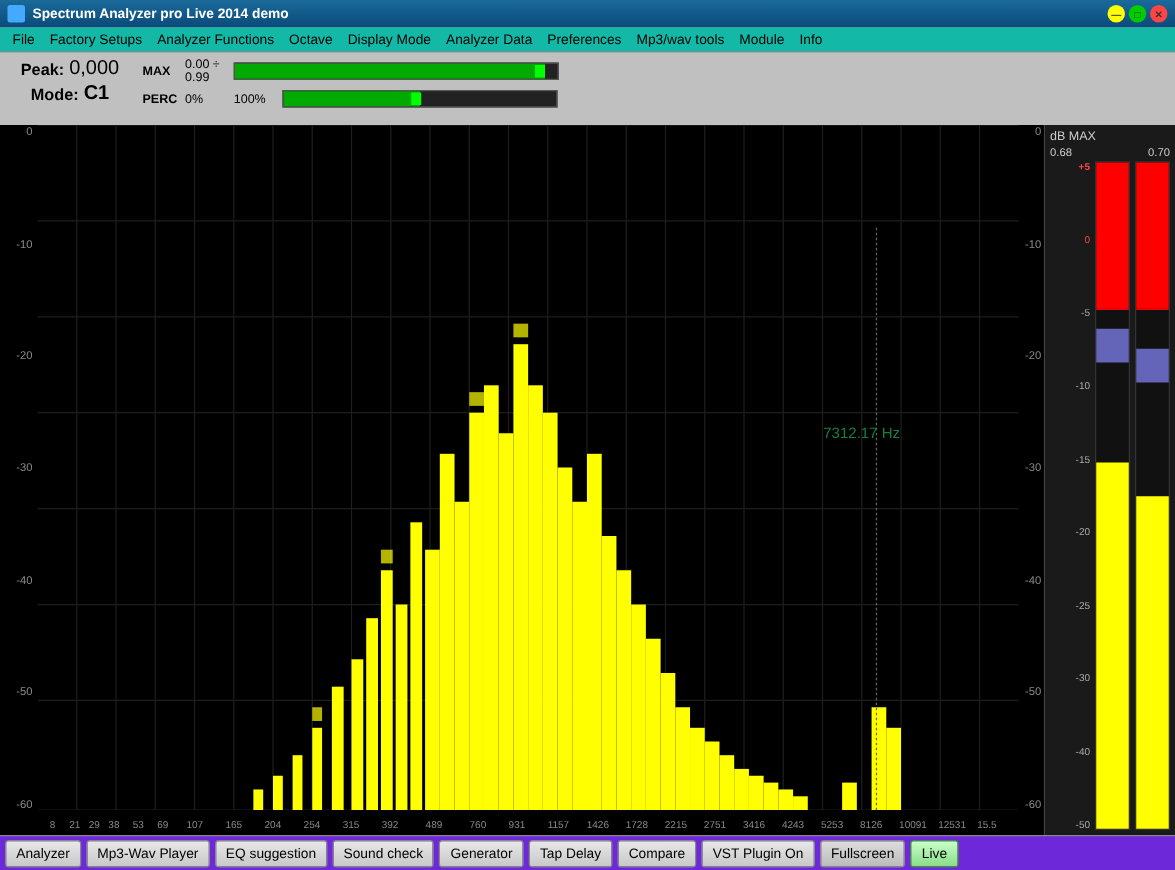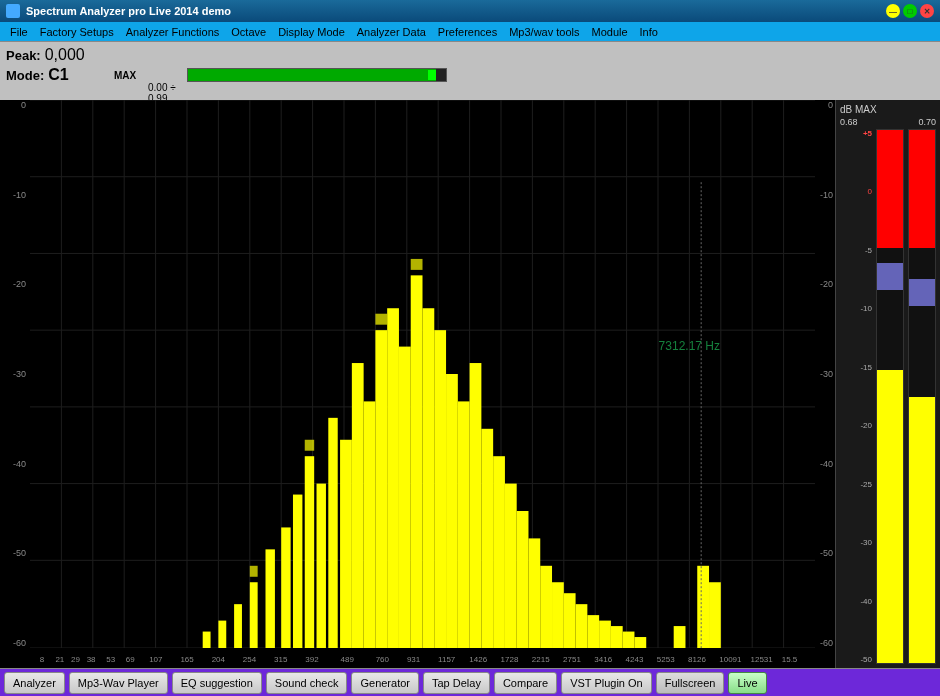--- a/index.html
+++ b/index.html
@@ -40,21 +40,21 @@
       border-radius: 50%;
       display: inline-flex; align-items: center; justify-content: center;
       font-size: 8px; color: #333; cursor: pointer;
     }
     .win-btn.min { background: #ff0; }
     .win-btn.max { background: #0c0; }
     .win-btn.close { background: #f44; }
 
     
     #menu-bar {
-      background: #0ea5e9;
+      background: #14b8a6;
       height: 20px;
       display: flex;
       align-items: center;
       padding: 0 4px;
       border-bottom: 1px solid #888;
       font-size: 11px;
     }
     .menu-item {
       padding: 2px 6px;
       cursor: pointer;
@@ -69,20 +69,21 @@
       align-items: flex-start;
       padding: 4px 6px;
       gap: 8px;
     }
 
     #peak-note {
       display: flex;
       flex-direction: column;
       gap: 2px;
       min-width: 100px;
+      align-items: center;
     }
     #peak-note .peak-line, #peak-note .note-line {
       display: flex;
       align-items: center;
       gap: 4px;
       font-size: 14px;
       font-weight: bold;
       color: #000;
     }
     .peak-label, .note-label {
@@ -108,21 +109,20 @@
     .slider-label {
       font-size: 10px;
       font-weight: bold;
       color: #000;
       width: 30px;
     }
     .slider-val {
       font-size: 10px;
       color: #000;
       width: 35px;
-      margin-top: 36px;
     }
     .slider-track {
       flex: 1;
       height: 14px;
       background: #222;
       border: 1px solid #555;
       position: relative;
       max-width: 280px;
     }
     .slider-fill {

